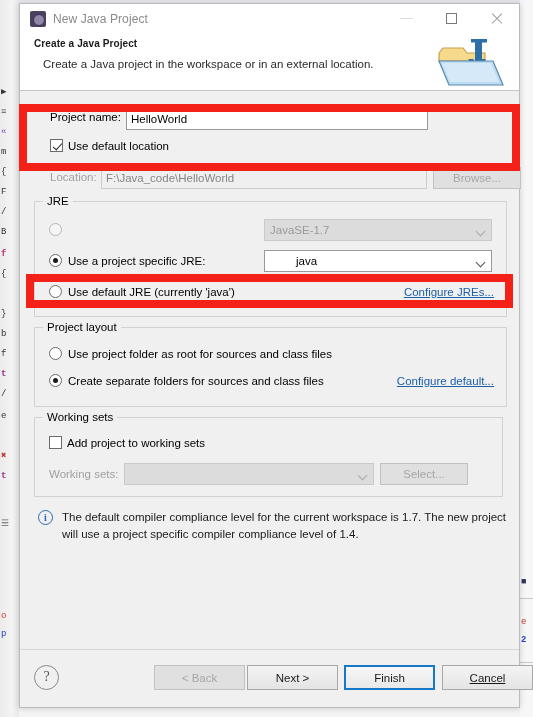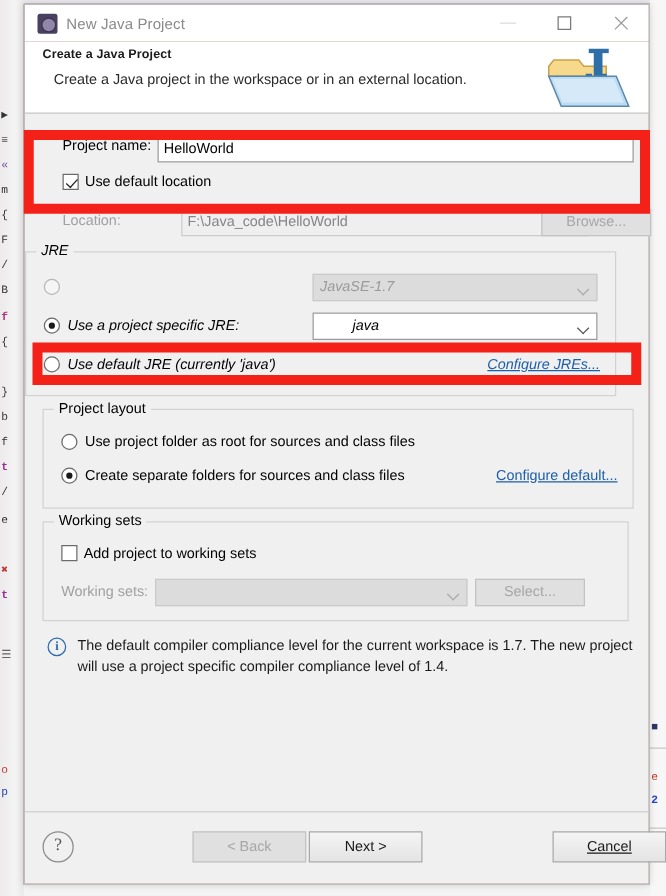--- a/index.html
+++ b/index.html
@@ -36,21 +36,21 @@
     font-family: "Liberation Mono", monospace;
   }
   .backdrop-top {
     position: absolute; left: 0; top: 0; width: 533px; height: 3px;
     background: #e8eaf0;
   }
 
   
   .dialog {
     position: absolute; left: 19px; top: 3px; width: 501px; height: 705px;
-    background: #7f1d1d;
+    background: #737373;
     border: 1px solid #bcbcbc;
     box-shadow: 0 0 6px rgba(0,0,0,0.18);
     display: flex; flex-direction: column;
   }
 
   
   .titlebar {
     height: 29px; background: #ffffff; flex: 0 0 29px;
     display: flex; align-items: center; position: relative;
   }
@@ -99,21 +99,21 @@
   }
 
   
   .lbl { font-size: 11.5px; color: #000; }
   .lbl-dis { font-size: 11.5px; color: #a0a0a0; }
 
   
   .pn-row { position: absolute; left: 14px; top: 17px; width: 473px; height: 22px; }
   .pn-label { position: absolute; left: 16px; top: 3px; }
   .pn-input {
-    position: absolute; left: 92px; top: 0; width: 381px; height: 22px;
+    position: absolute; left: 92px; top: 0; width: 302px; height: 22px;
     background: #fff; border: 1px solid #999; font-size: 11.5px;
     padding: 0 4px; color: #000; font-family: "Liberation Sans", sans-serif;
   }
 
   
   .udl { position: absolute; left: 30px; top: 48px; display: flex; align-items: center; }
   .cb {
     width: 13px; height: 13px; border: 1px solid #6b6b6b; background: #fff;
     position: relative; margin-right: 5px; flex: 0 0 13px;
   }
@@ -122,41 +122,41 @@
     width: 4px; height: 8px; border: solid #222; border-width: 0 1.6px 1.6px 0;
     transform: rotate(42deg);
   }
 
   
   .loc-row { position: absolute; left: 14px; top: 76px; width: 473px; height: 22px; }
   .loc-label { position: absolute; left: 16px; top: 4px; }
   .loc-input {
     position: absolute; left: 67px; top: 0; width: 326px; height: 22px;
     background: #efefef; border: 1px solid #cbcbcb; font-size: 11.5px;
-    padding: 0 4px; color: #858585; line-height: 20px; margin-left: 44px;
+    padding: 0 4px; color: #858585; line-height: 20px;
   }
   .btn {
     background: linear-gradient(to bottom,#f4f4f4,#e4e4e4);
     border: 1px solid #a8a8a8; font-size: 11.5px; color: #1a1a1a;
     display: flex; align-items: center; justify-content: center;
     font-family: "Liberation Sans", sans-serif;
   }
   .btn.disabled { color: #a6a6a6; background: #e0e0e0; border-color: #c2c2c2; }
   .browse-btn { position: absolute; left: 399px; top: 0; width: 88px; height: 22px; }
 
   
   .group {
     position: absolute; border: 1px solid #d2d2d2;
   }
   .group-title {
     position: absolute; top: -7px; left: 8px; background: #f0f0f0;
     padding: 0 4px; font-size: 11.5px; color: #000;
   }
 
-  .g-jre     { left: 0; top: 110px; width: 473px; height: 116px; font-style: italic; }
+  .g-jre     { left: 14px; top: 110px; width: 473px; height: 116px; }
   .g-layout  { left: 14px; top: 236px; width: 473px; height: 80px; }
   .g-wsets   { left: 14px; top: 326px; width: 469px; height: 80px; }
 
   
   .radio {
     width: 13px; height: 13px; border-radius: 50%; border: 1px solid #6b6b6b;
     background: #fff; position: relative; margin-right: 6px; flex: 0 0 13px;
   }
   .radio.sel::after {
     content: ""; position: absolute; left: 3px; top: 3px; width: 5px; height: 5px;
@@ -375,20 +375,21 @@
         <div class="info-icon">i</div>
         <div class="info-text">The default compiler compliance level for the current workspace is 1.7. The new project will use a project specific compiler compliance level of 1.4.</div>
       </div>
 
     </div>
 
     <div class="footer">
       <div class="help-btn">?</div>
       <div class="btn nav-btn b-next">Next &gt;</div>
       <div class="btn nav-btn b-back disabled">&lt; Back</div>
+      <div class="btn nav-btn b-finish">Finish</div>
       <div class="btn nav-btn b-cancel">Cancel</div>
     </div>
 
   </div>
 
   <div class="redbox redbox-1"></div>
   <div class="redbox redbox-2"></div>
 
 </div>
 

